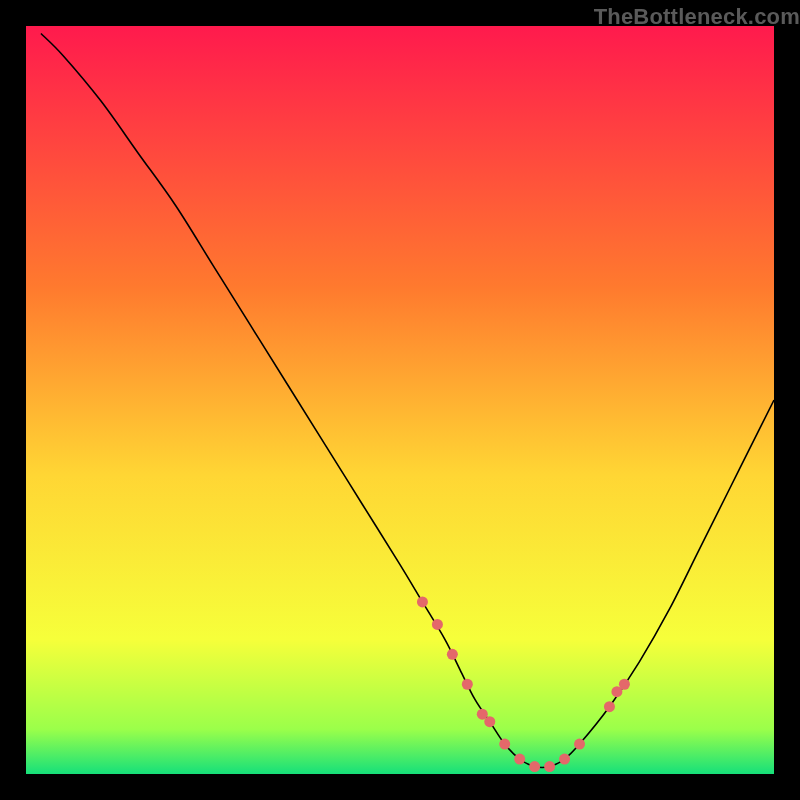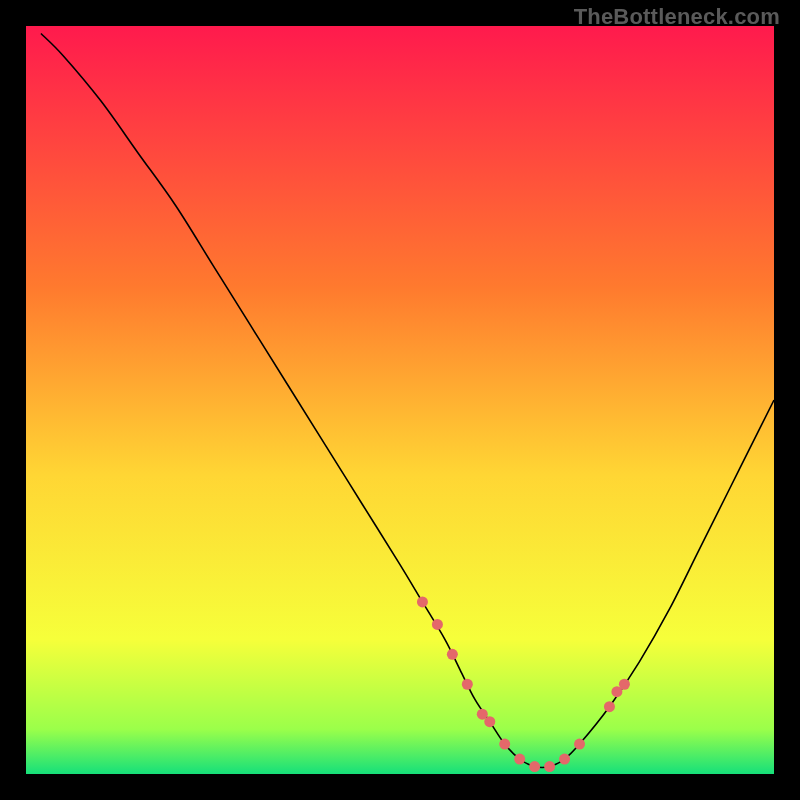--- a/index.html
+++ b/index.html
@@ -27,21 +27,21 @@
     height: 748px;
   }
   .plot svg {
     display: block;
     width: 748px;
     height: 748px;
   }
   .watermark {
     position: absolute;
     top: 4px;
-    right: 20px;
+    right: 0;
     font-size: 22px;
     font-weight: 600;
     color: #5a5a5a;
     letter-spacing: 0.2px;
     user-select: none;
   }
 </style>
 </head>
 <body>
 

